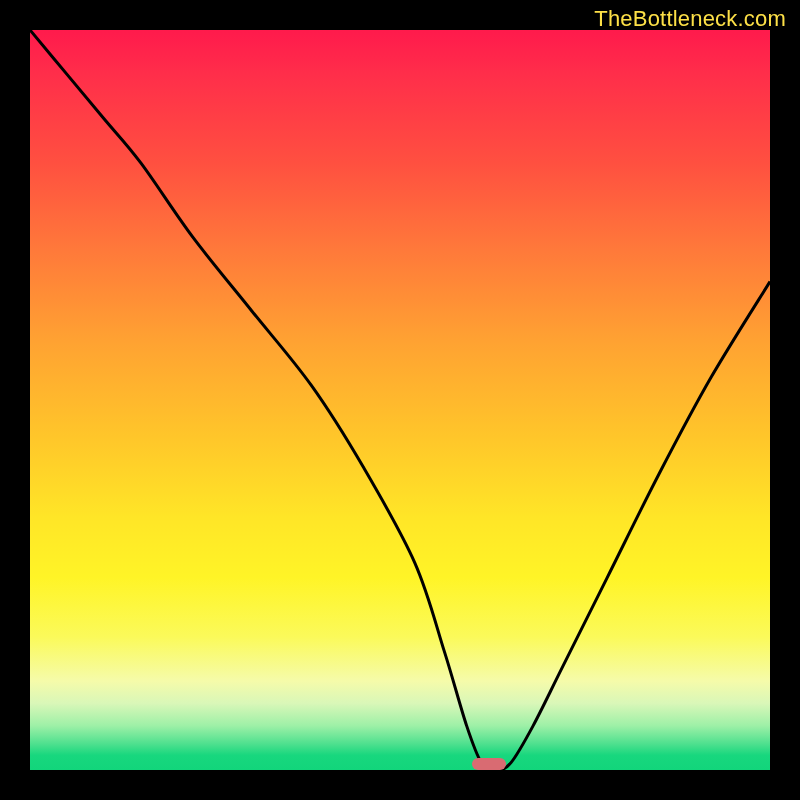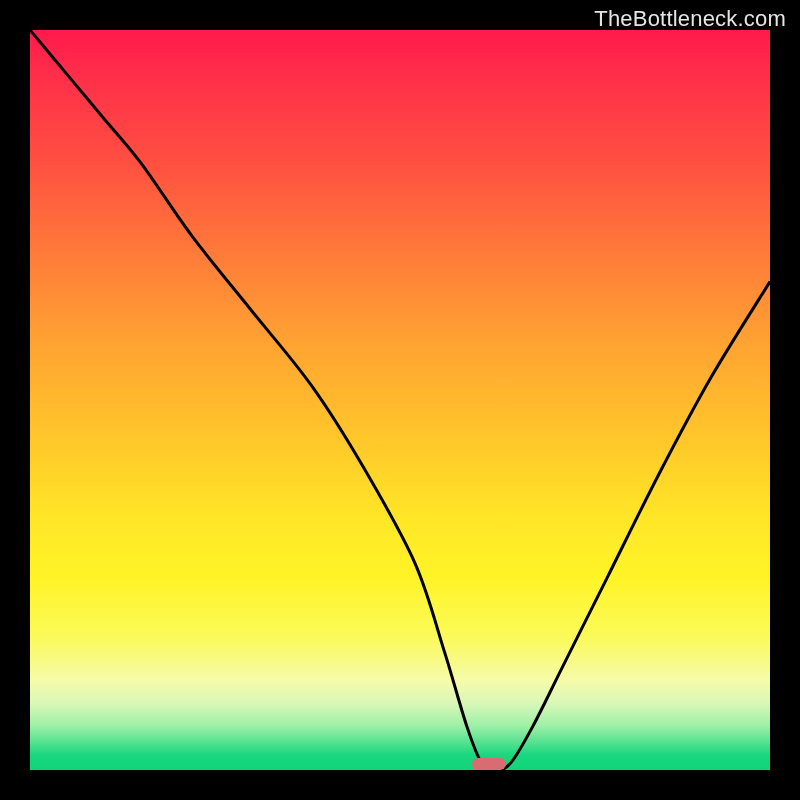--- a/index.html
+++ b/index.html
@@ -13,21 +13,21 @@
   }
   .container {
     position: relative;
     width: 800px;
     height: 800px;
   }
   .watermark {
     position: absolute;
     top: 6px;
     right: 14px;
-    color: #e5e5e5;
+    color: #fde047;
     font-size: 22px;
     font-weight: 500;
     z-index: 10;
     letter-spacing: 0.2px;
     text-align: right;
   }
   .plot-area {
     position: absolute;
     left: 30px;
     top: 30px;

